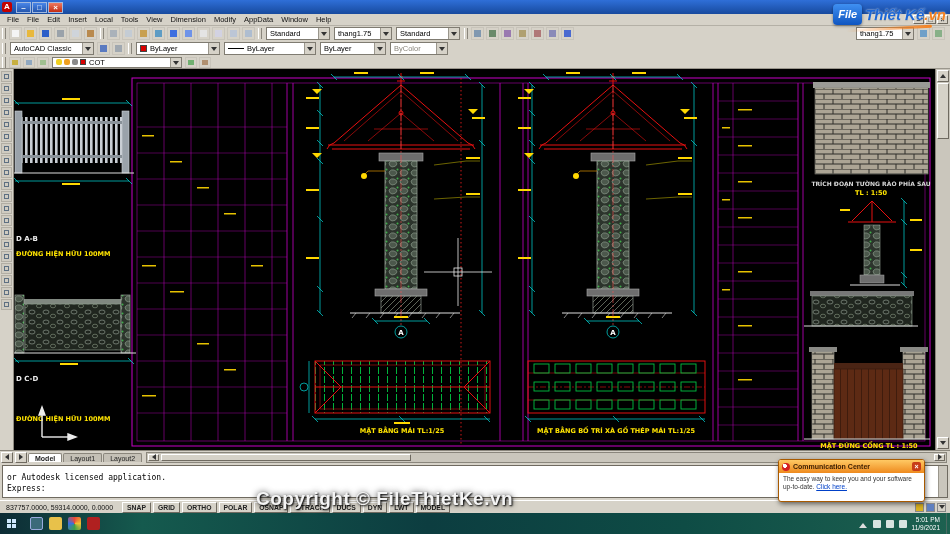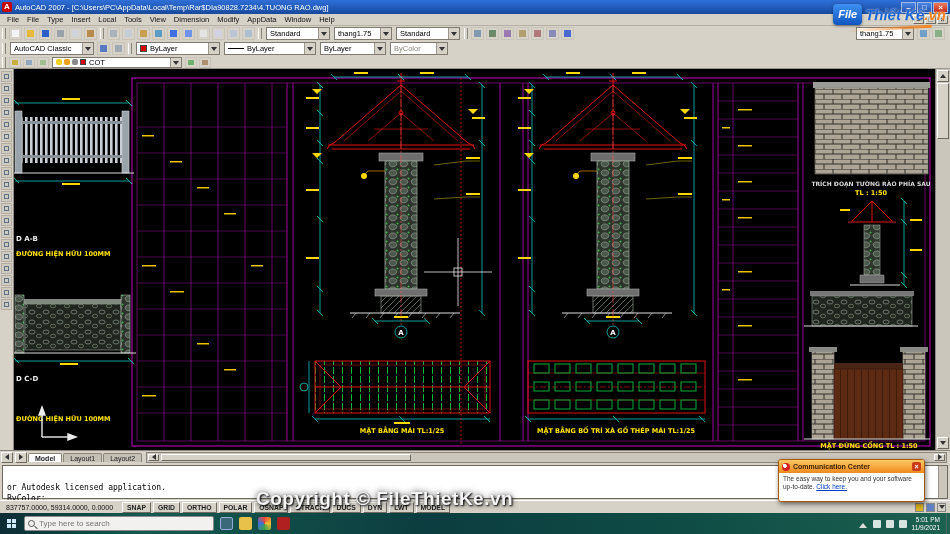--- a/index.html
+++ b/index.html
@@ -72,21 +72,21 @@
   .tn-btn{width:12px;height:11px;margin:0 1px;background:#d6d2c8;border:1px solid;border-color:#fff #6f6a60 #6f6a60 #fff;display:flex;align-items:center;justify-content:center;flex:none}
   .tab{font-size:7px;padding:1px 6px 0;margin-right:1px;background:#c4c0b6;border:1px solid #8a867c;border-bottom:none;border-radius:2px 2px 0 0;color:#222;flex:none}
   .tab.active{background:#fff;font-weight:700}
   .hscroll{flex:1;height:11px;margin:0 3px;background:#cac6bc;border:1px solid #8a867c;position:relative}
   .hs-thumb{position:absolute;left:14px;top:1px;width:250px;height:7px;background:#d6d2c8;border:1px solid;border-color:#fff #6f6a60 #6f6a60 #fff}
   .hs-btn{position:absolute;top:1px;width:11px;height:7px;background:#d6d2c8;border:1px solid;border-color:#fff #6f6a60 #6f6a60 #fff;display:flex;align-items:center;justify-content:center}
   .hs-left{left:1px}.hs-right{right:1px}
 
   
   .cmdwin{position:absolute;left:0;top:463px;width:950px;height:37px;background:#d6d2c8;padding:2px;z-index:7}
-  .cmdinner{width:100%;height:100%;background:#fff;border:1px solid #6f6a60;font:8px/11px "DejaVu Sans Mono",monospace;color:#000;padding:16px 4px;position:relative}
+  .cmdinner{width:100%;height:100%;background:#fff;border:1px solid #6f6a60;font:8px/11px "DejaVu Sans Mono",monospace;color:#000;padding:6px 4px;position:relative}
   .cmd-sb{position:absolute;right:0;top:0;width:9px;height:100%;background:#cac6bc;border-left:1px solid #9a968c}
 
   
   .statusbar{position:absolute;left:0;top:500px;width:950px;height:13px;background:#d6d2c8;border-top:1px solid #fff;display:flex;align-items:center;font-size:7px;z-index:8}
   .coords{padding:0 8px 0 6px;white-space:nowrap;color:#111}
   .stbtn{height:11px;line-height:9px;padding:0 4px;margin:0 1px;font-size:6.8px;font-weight:700;color:#222;background:#d6d2c8;border:1px solid;border-color:#fff #6f6a60 #6f6a60 #fff;flex:none}
   .st-right{margin-left:auto;display:flex;align-items:center;margin-right:4px}
   .st-ico{width:9px;height:9px;margin-left:2px;border:1px solid #888;flex:none}
 
   
@@ -120,30 +120,29 @@
   .cc-body{padding:2px 4px;font-size:6.5px;line-height:8px;color:#333}
   .cc-link{color:#0040c8;text-decoration:underline}
 </style>
 </head>
 <body>
 
 <div id="root">
 
   <div class="titlebar">
     <div class="app-icon">A</div>
-    <span class="t-title">AutoCAD 2007 - [C:\Users\PC\AppData\Local\Temp\Rar$DIa90828.7234\4.TUONG RAO.dwg]</span>
     <div class="t-btn">–</div>
     <div class="t-btn">□</div>
     <div class="t-btn close">×</div>
   </div>
 
   <div class="menubar">
     <span class="menu-item">File</span>
     <span class="menu-item">File</span>
-    <span class="menu-item">Type</span>
+    <span class="menu-item">Edit</span>
     <span class="menu-item">Insert</span>
     <span class="menu-item">Local</span>
     <span class="menu-item">Tools</span>
     <span class="menu-item">View</span>
     <span class="menu-item">Dimension</span>
     <span class="menu-item">Modify</span>
     <span class="menu-item">AppData</span>
     <span class="menu-item">Window</span>
     <span class="menu-item">Help</span>
     <span class="mdi">
@@ -584,21 +583,21 @@
     <span class="hscroll">
       <span class="hs-btn hs-left arr-left"></span>
       <span class="hs-thumb"></span>
       <span class="hs-btn hs-right arr-right"></span>
     </span>
   </div>
 
   <div class="cmdwin">
     <div class="cmdinner">
       <div>or Autodesk licensed application.</div>
-      <div>ByColor:</div>
+      <div>Express:</div>
       <div class="cmd-sb"></div>
     </div>
   </div>
 
   <div class="statusbar">
     <span class="coords">837757.0000, 59314.0000, 0.0000</span>
     <span class="stbtn">SNAP</span>
     <span class="stbtn">GRID</span>
     <span class="stbtn">ORTHO</span>
     <span class="stbtn">POLAR</span>
@@ -617,24 +616,20 @@
 
   <div class="taskbar">
     <span class="start">
       <span class="winflag">
           <i></i>
           <i></i>
           <i></i>
           <i></i>
         </span>
     </span>
-    <span class="searchbox">
-      <span class="search-glyph"></span>
-      <input placeholder="Type here to search" style="">
-    </span>
     <span class="tk-ico" style="background:#3a6a7a;border:1px solid #9ad"></span>
     <span class="tk-ico" style="background:#e8c14a"></span>
     <span class="tk-ico" style="background:conic-gradient(#e84a3a,#f0c030,#3aa04a,#3a70e0,#e84a3a)"></span>
     <span class="tk-ico" style="background:#b02020"></span>
     <span class="tray">
       <span class="tray-caret"></span>
       <span class="tray-ico"></span>
       <span class="tray-ico"></span>
       <span class="tray-ico"></span>
       <span class="clock">

